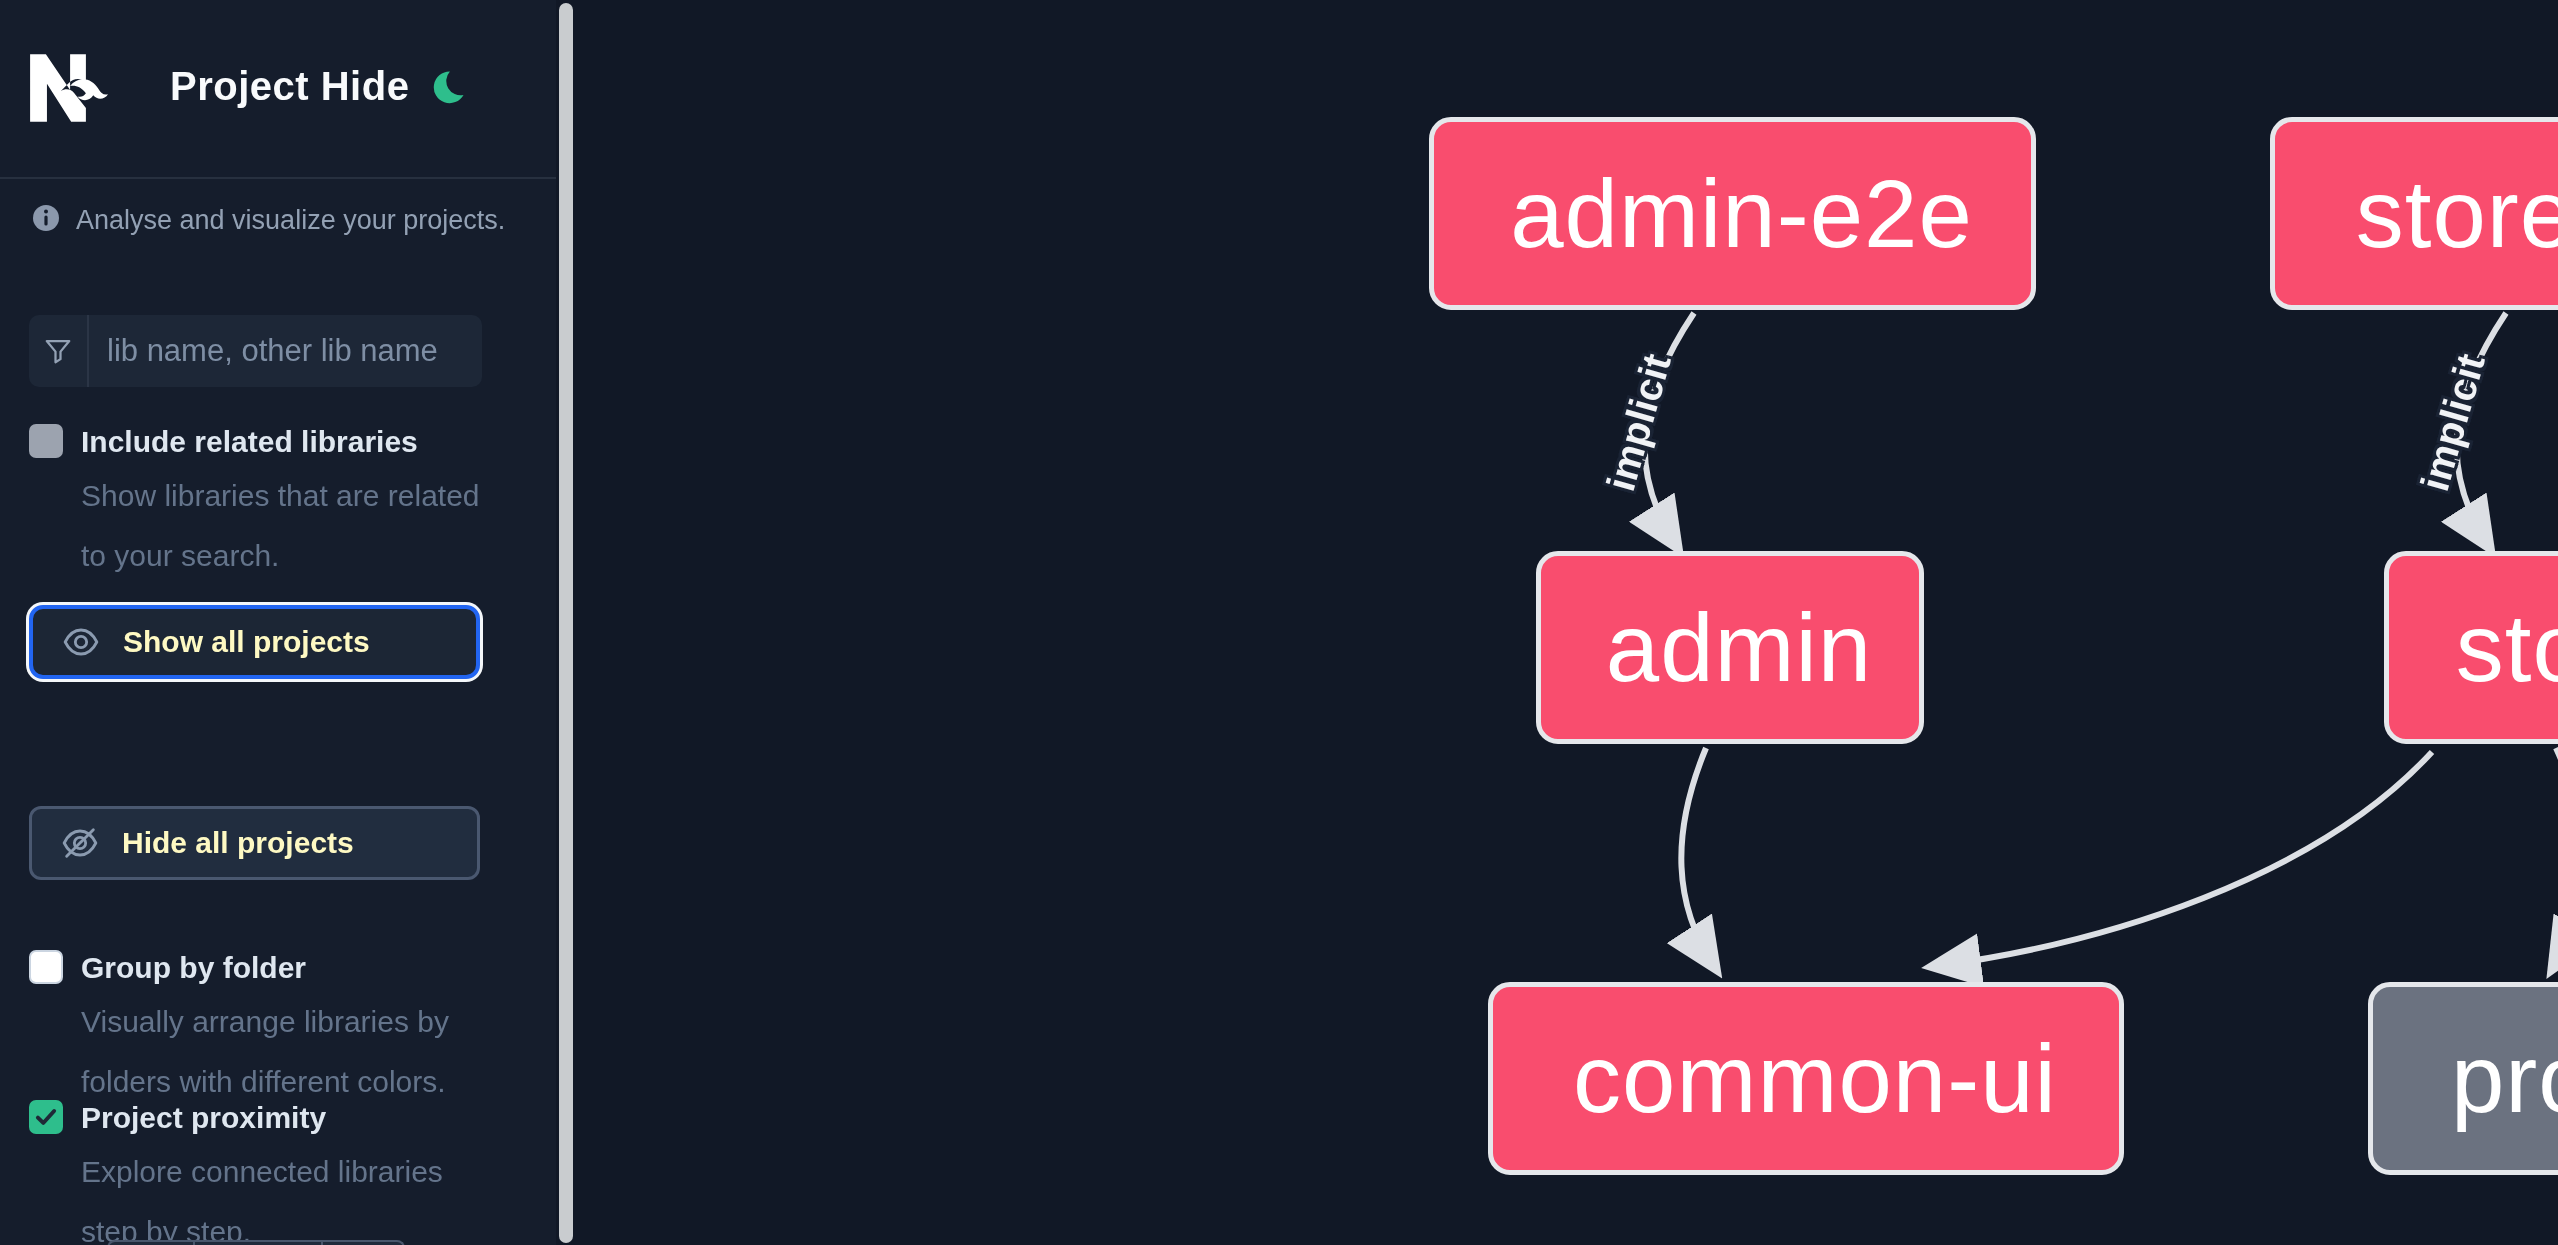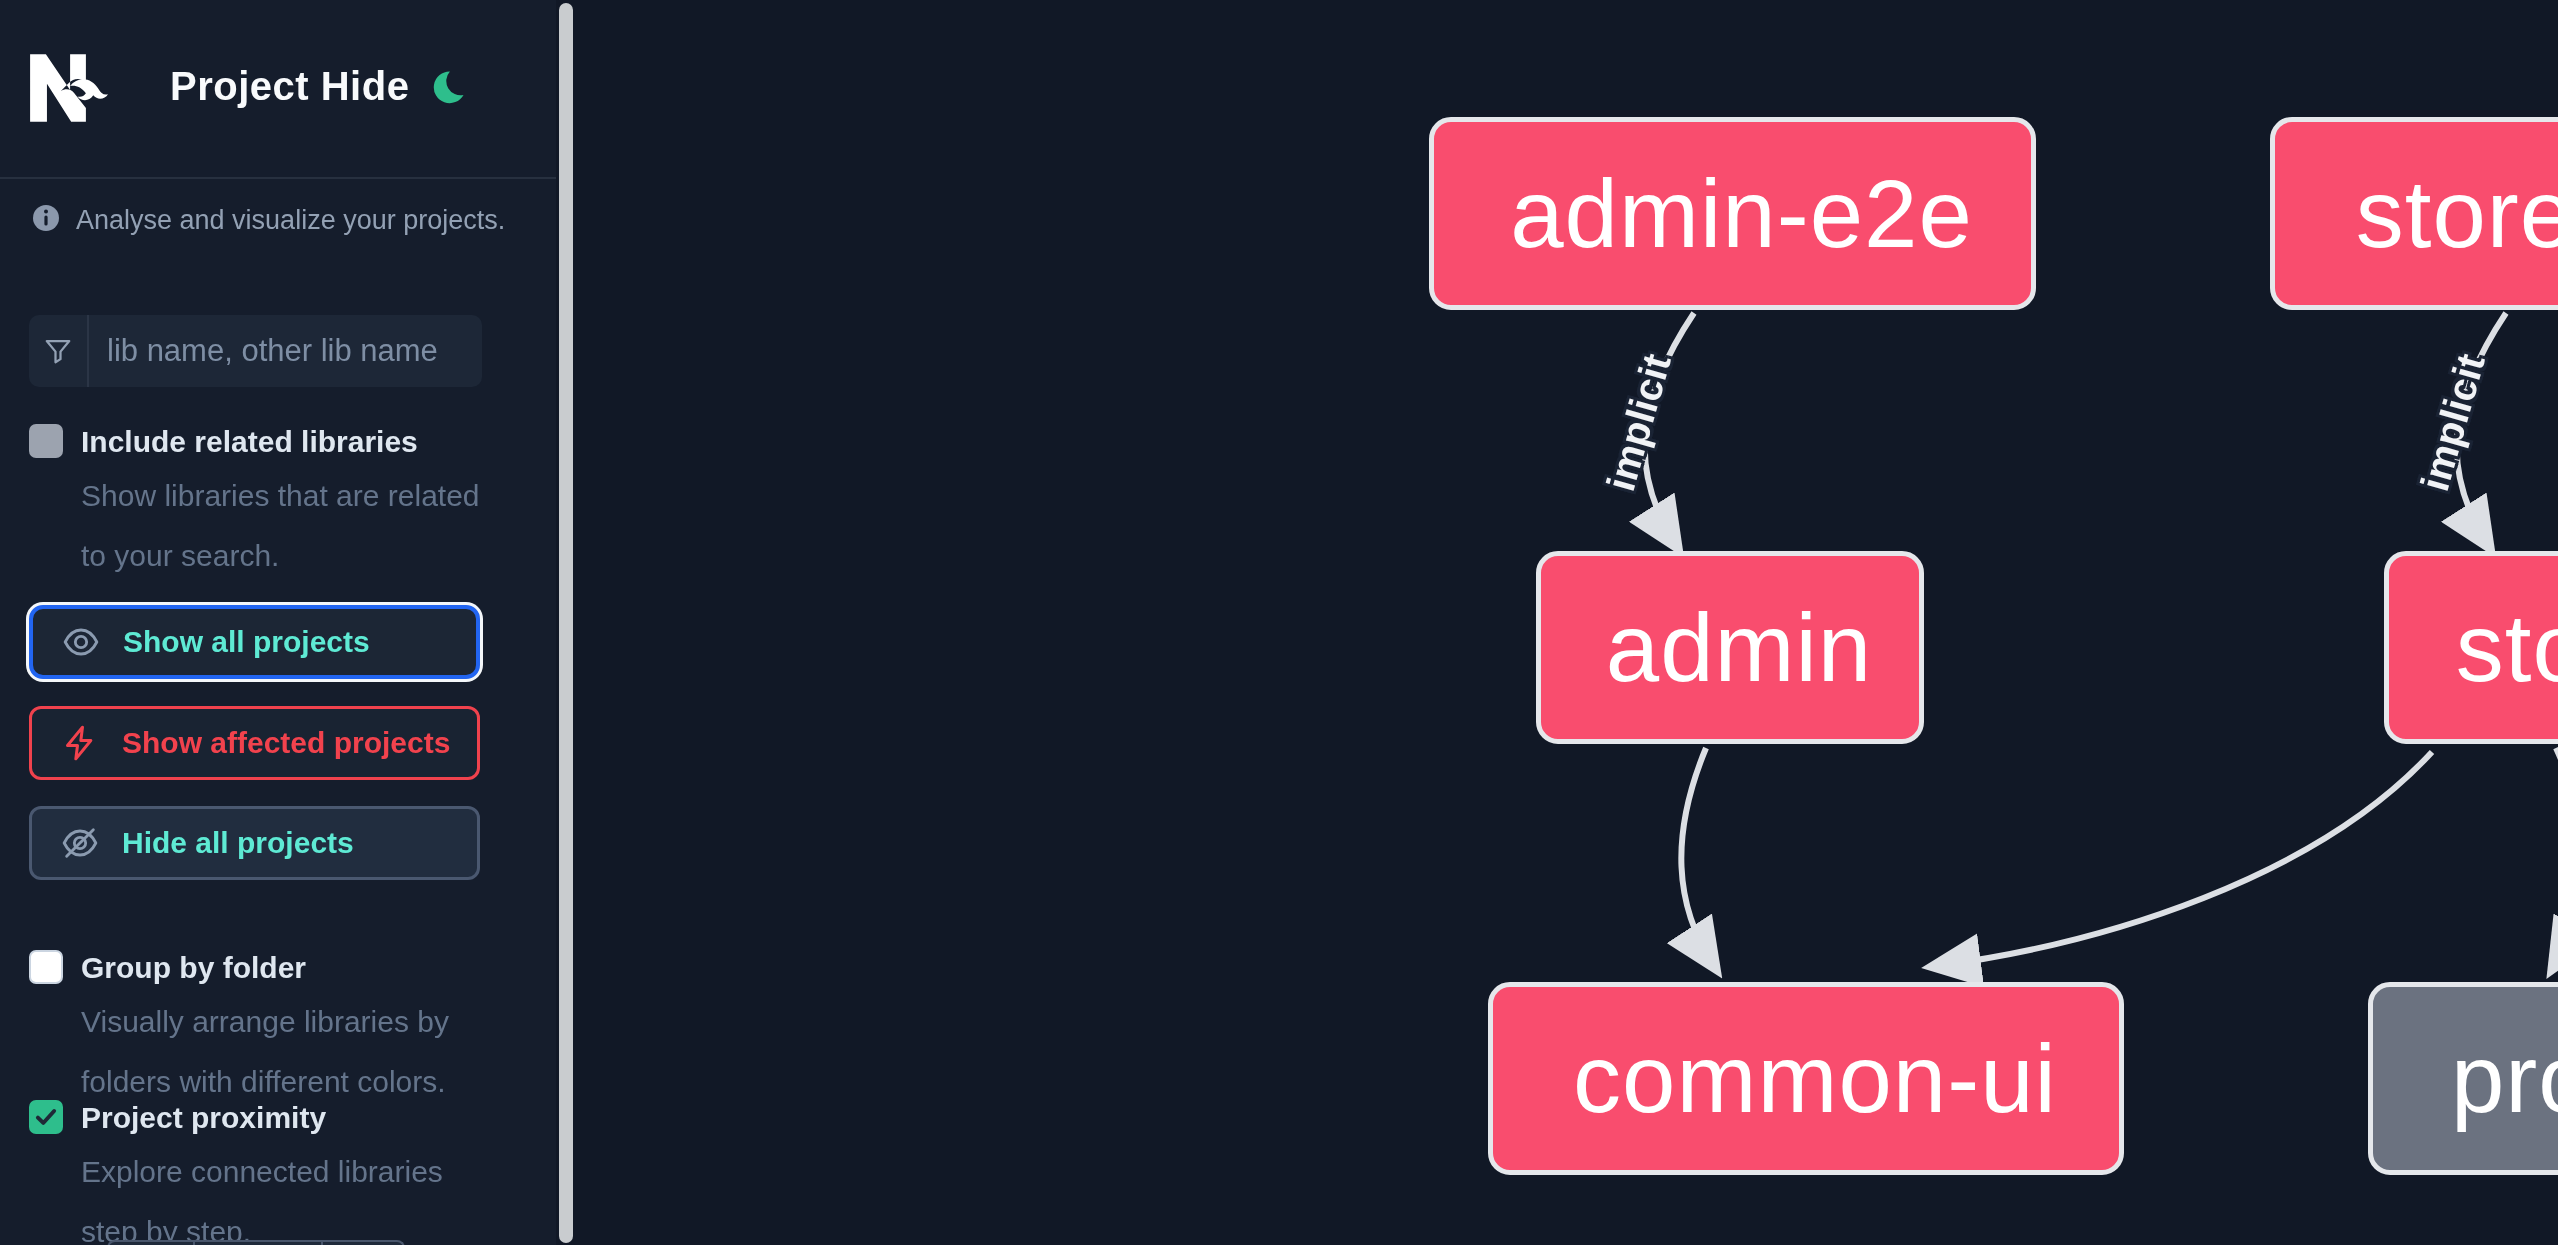--- a/index.html
+++ b/index.html
@@ -53,21 +53,21 @@
   .cbox--checked { background:#2ebe8c; display:flex; align-items:center; justify-content:center; }
   .toggle-body { position:absolute; left:52px; top:0; width:400px; }
   .toggle-label { font-size:30px; font-weight:700; color:#dfe7f0; line-height:36px; display:block; cursor:pointer; }
   .toggle-desc { font-size:30px; color:#64748b; line-height:60px; display:block; margin-top:6px; }
 
   .action-btn {
     position:absolute; left:29px; width:451px; height:74px;
     display:flex; align-items:center; gap:22px; padding-left:28px;
     border-radius:12px; cursor:pointer; font-family:"Liberation Sans", sans-serif;
   }
-  .action-btn span.lbl { font-size:30px; font-weight:600; color:#5eead4; }
+  .action-btn span.lbl { font-size:30px; font-weight:600; color:#fef9c3; }
   .btn-showall {
     top:605px; background:#1c2635; border:4px solid #2265f1; border-radius:14px;
     box-shadow:0 0 0 3px #f4f7fa;
   }
   .btn-affected { top:706px; background:#192332; border:3px solid #f0424d; }
   .btn-affected span.lbl { color:#f2424d; }
   .btn-hideall { top:806px; background:#212d3f; border:3px solid #4a5870; }
 
   .row-include { top:424px; }
   .row-group { top:950px; }
@@ -187,26 +187,20 @@
   </div>
 
   <button class="action-btn btn-showall">
     <svg width="40" height="40" viewBox="0 0 24 24" fill="none" stroke="#8b9bb0" stroke-width="1.7" stroke-linecap="round" stroke-linejoin="round">
       <path d="M2.5 12 C5 7 8.5 4.8 12 4.8 C15.5 4.8 19 7 21.5 12 C19 17 15.5 19.2 12 19.2 C8.5 19.2 5 17 2.5 12 z"></path>
       <circle cx="12" cy="12" r="3.4"></circle>
     </svg>
     <span class="lbl">Show all projects</span>
   </button>
 
-  <button class="action-btn btn-affected">
-    <svg width="40" height="40" viewBox="0 0 24 24" fill="none" stroke="#f2424d" stroke-width="1.8" stroke-linecap="round" stroke-linejoin="round">
-      <path d="M13.5 2.5 L4.5 13.5 h6 l-1 8 l9 -11 h-6 z"></path>
-    </svg>
-    <span class="lbl">Show affected projects</span>
-  </button>
 
   <button class="action-btn btn-hideall">
     <svg width="40" height="40" viewBox="0 0 24 24" fill="none" stroke="#8b9bb0" stroke-width="1.7" stroke-linecap="round" stroke-linejoin="round">
       <path d="M2.5 12 C5 7 8.5 4.8 12 4.8 C15.5 4.8 19 7 21.5 12 C19 17 15.5 19.2 12 19.2 C8.5 19.2 5 17 2.5 12 z"></path>
       <circle cx="12" cy="12" r="3.4"></circle>
       <line x1="4" y1="20" x2="20" y2="4"></line>
     </svg>
     <span class="lbl">Hide all projects</span>
   </button>
 

